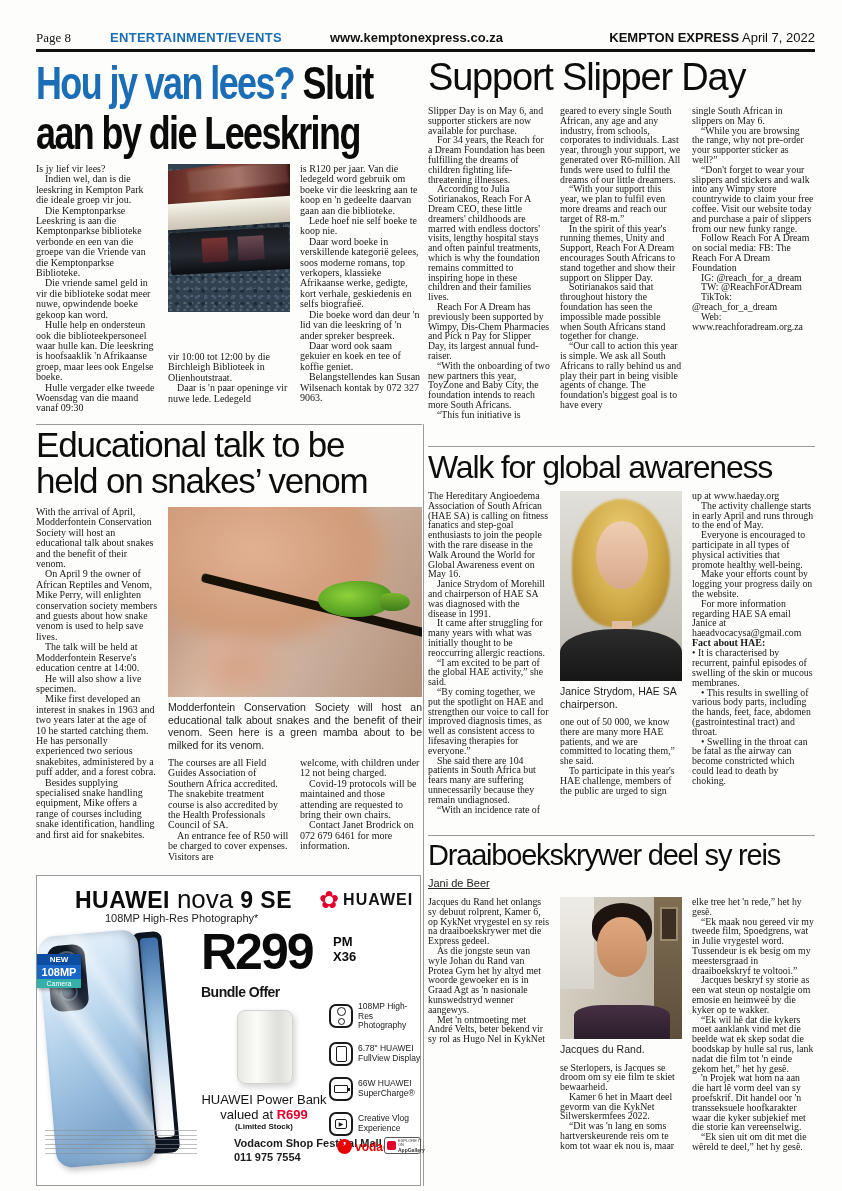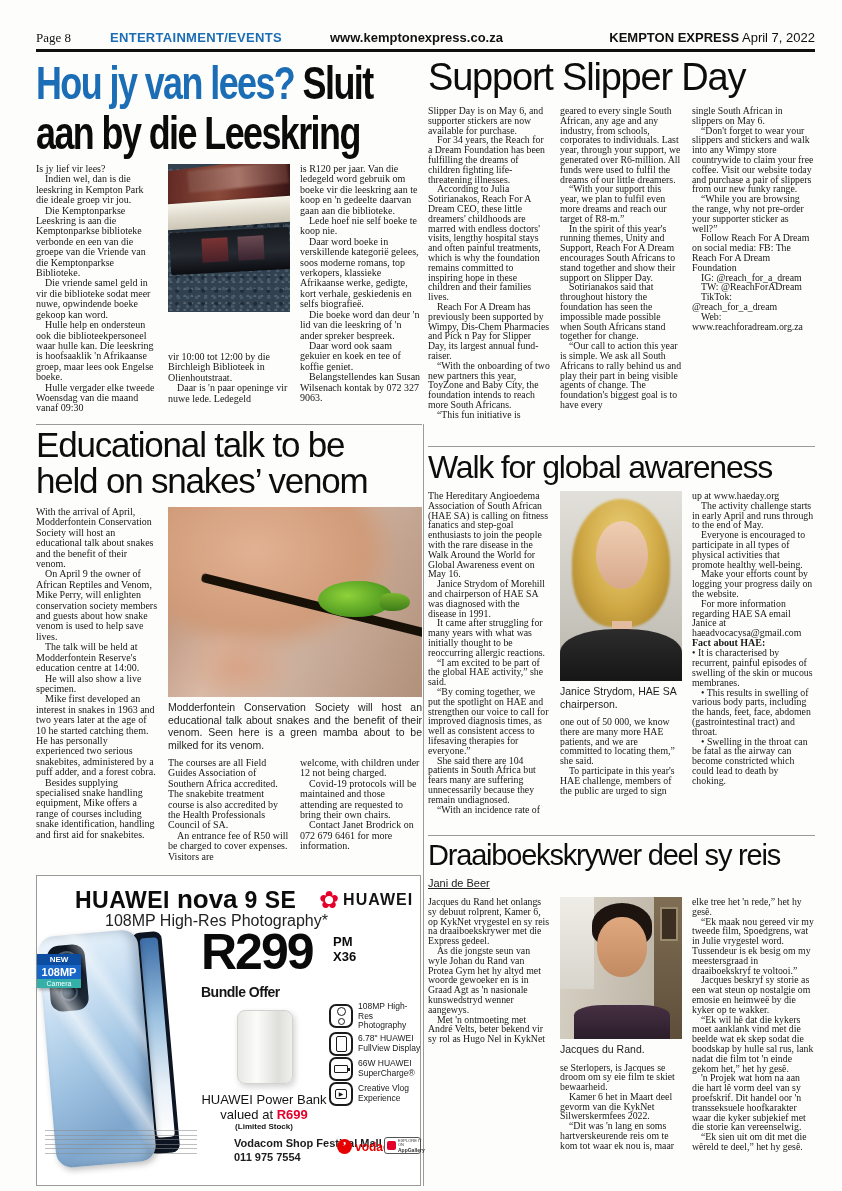--- a/index.html
+++ b/index.html
@@ -59,22 +59,22 @@
   .jq-appl{left:0;top:0;width:34px;height:92px;background:linear-gradient(#efede7,#d8d5cc)}
   .jq-shelf{right:0;top:0;width:28px;height:142px;background:linear-gradient(#806e54,#5e4e3a)}
   .jq-frame{right:4px;top:10px;width:18px;height:34px;background:#3c2f22;border:2px solid #9a8a6e}
   .jq-hair{left:32px;top:6px;width:60px;height:44px;background:#1d1410;border-radius:50% 50% 35% 35%}
   .jq-face{left:37px;top:20px;width:50px;height:60px;background:linear-gradient(#dfa87e,#c28a61);border-radius:48%}
   .jq-shirt{left:14px;bottom:0;width:96px;height:34px;background:linear-gradient(#463043,#2b1d2a);border-radius:30% 30% 0 0}
   
   .ad{position:absolute;left:36px;top:875px;width:385px;height:311px;background:#fff;border:1px solid #9a9a9a;font-family:"Liberation Sans",sans-serif}
   .ad .abs{position:absolute}
   .ad-model{font-weight:700;font-size:23px;letter-spacing:.5px;color:#0c0c0c;white-space:nowrap}
-  .ad-model .nova{font-weight:700;font-size:26px;letter-spacing:0}
-  .ad-tag{font-size:16px;color:#222}
+  .ad-model .nova{font-weight:400;font-size:26px;letter-spacing:0}
+  .ad-tag{font-size:11px;color:#222}
   .ad-logo-txt{font-weight:700;font-size:16px;letter-spacing:1px;color:#141414}
   .flower{color:#e4002b;font-size:24px;line-height:24px;margin-right:4px}
   .price{font-weight:700;font-size:50px;letter-spacing:-2px;color:#0a0a0a;line-height:48px}
   .pm{font-weight:700;font-size:13px;color:#0a0a0a;line-height:15px}
   .bundle{font-weight:700;font-size:14px;color:#141414;letter-spacing:-.5px}
   .phone{left:10px;top:56px;width:118px;height:232px;transform:rotate(-5deg)}
   .ph-screenedge{right:-6px;top:4px;width:30px;height:222px;background:#0d1522;border-radius:8px}
   .ph-screen{right:-2px;top:10px;width:18px;height:200px;background:linear-gradient(#3d6ea8,#9cc2e0 40%,#e8f0f8 75%,#fff);border-radius:4px}
   .ph-body{left:0;top:0;width:100px;height:232px;border-radius:16px;
      background:linear-gradient(155deg,#f0f7fc 0%,#cfe3f4 25%,#a2c5e3 55%,#7fa6cc 82%,#96bada);
@@ -91,21 +91,21 @@
   .pb-new{background:#0c4da2;font-weight:700;font-size:8px;padding:1px 0}
   .pb-mp{background:#1766c8;font-weight:700;font-size:11px;padding:1px 0}
   .pb-cam{background:#35b0a8;font-size:7px;padding:1px 0}
   .powerbank{left:200px;top:134px;width:56px;height:74px;border-radius:8px;border:1px solid #d2d2ce;
      background:linear-gradient(90deg,#e8e8e4,#fbfbf9 35%,#dededa 75%,#efefeb);box-shadow:2px 3px 6px rgba(0,0,0,.18)}
   .pb-text{left:142px;top:216px;width:170px;text-align:center;color:#141414}
   .pb-text .l1{font-size:13px;font-weight:400}
   .pb-text .l2{font-size:13px}
   .pb-text .red{color:#e4002b;font-weight:700}
   .pb-text .l3{font-size:8px;font-weight:700}
-  .features{left:292px;top:126px;width:92px;display:flex;flex-direction:column;gap:1px}
+  .features{left:292px;top:126px;width:92px;display:flex;flex-direction:column;gap:11px}
   .feat{display:flex;gap:5px;align-items:center}
   .icf{width:24px;height:24px;flex:0 0 auto;border:2px solid #1a1a1a;border-radius:7px;display:flex;align-items:center;justify-content:center;flex-direction:column;gap:2px}
   .icf .c1{width:9px;height:9px;border:1.5px solid #1a1a1a;border-radius:50%}
   .icf .c2{width:7px;height:7px;border:1.5px solid #1a1a1a;border-radius:50%}
   .icf .scr{width:11px;height:16px;border:1.5px solid #1a1a1a;border-radius:2px}
   .icf .bat{width:14px;height:8px;border:1.5px solid #1a1a1a;border-radius:1px;position:relative}
   .icf .bat:after{content:"";position:absolute;right:-3px;top:2px;width:2px;height:3px;background:#1a1a1a}
   .icf .vlg{width:12px;height:10px;border:1.5px solid #1a1a1a;border-radius:2px;font-size:6px;line-height:8px;text-align:center}
   .feat span{font-size:8.5px;line-height:9.5px;color:#1a1a1a}
   .fineprint{left:8px;top:254px;width:152px;height:27px;opacity:.55;
@@ -183,22 +183,22 @@
       </div>
     <div class="col body">
         <p>geared to every single South African, any age and any industry, from schools, corporates to individuals. Last year, through your support, we generated over R6-million. All funds were used to fulfil the dreams of our little dreamers.</p>
         <p>“With your support this year, we plan to fulfil even more dreams and reach our target of R8-m.”</p>
         <p>In the spirit of this year's running themes, Unity and Support, Reach For A Dream encourages South Africans to stand together and show their support on Slipper Day.</p>
         <p>Sotirianakos said that throughout history the foundation has seen the impossible made possible when South Africans stand together for change.</p>
         <p>“Our call to action this year is simple. We ask all South Africans to rally behind us and play their part in being visible agents of change. The foundation's biggest goal is to have every</p>
       </div>
     <div class="col body">
         <p>single South African in slippers on May 6.</p>
+        <p>“While you are browsing the range, why not pre-order your supporter sticker as well?”</p>
         <p>“Don't forget to wear your slippers and stickers and walk into any Wimpy store countrywide to claim your free coffee. Visit our website today and purchase a pair of slippers from our new funky range.</p>
-        <p>“While you are browsing the range, why not pre-order your supporter sticker as well?”</p>
         <p>Follow Reach For A Dream on social media: FB: The Reach For A Dream Foundation</p>
         <p>IG: @reach_for_a_dream</p>
         <p>TW: @ReachForADream</p>
         <p>TikTok: @reach_for_a_dream</p>
         <p>Web: www.reachforadream.org.za</p>
       </div>
   </div>
 </div>
 
 <div class="rule thin" style="left:36px;top:424px;width:386px;height:1px"></div>

